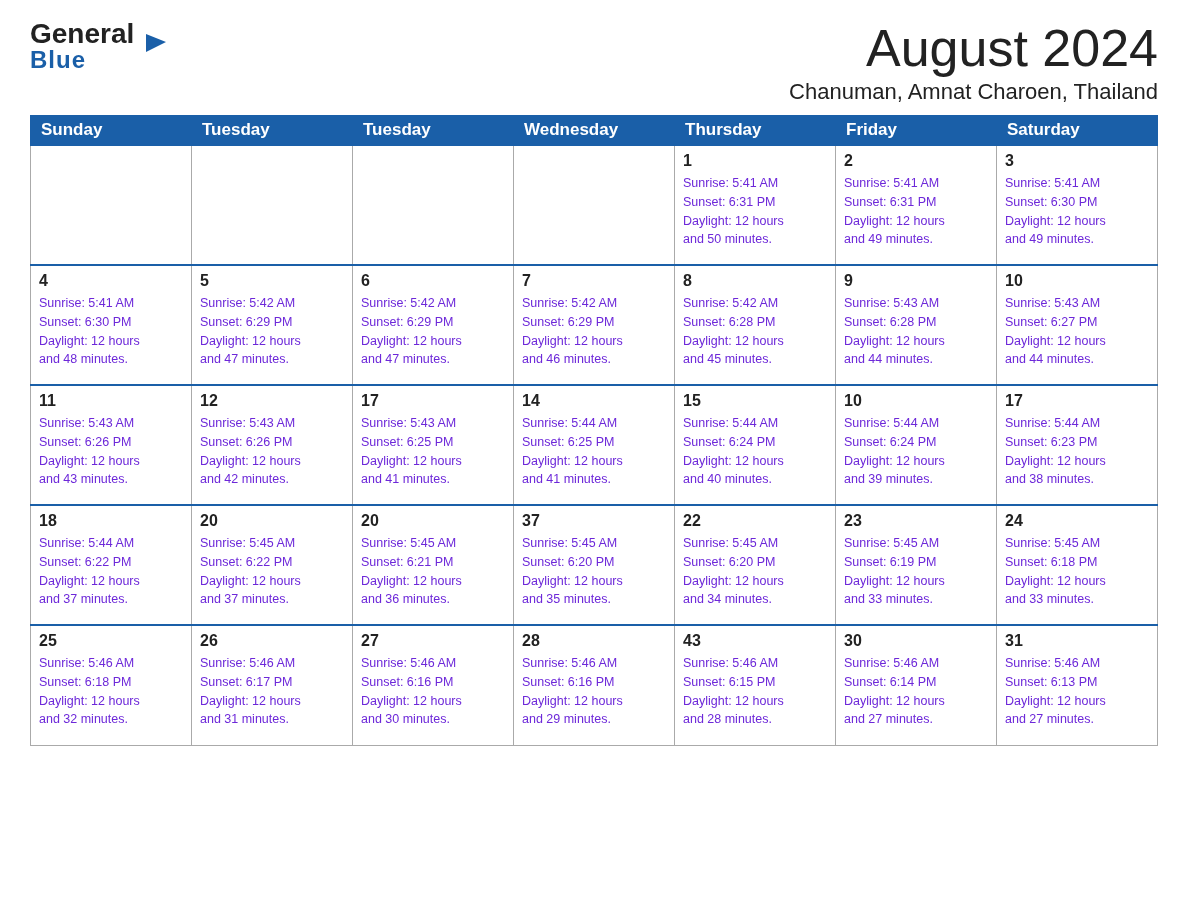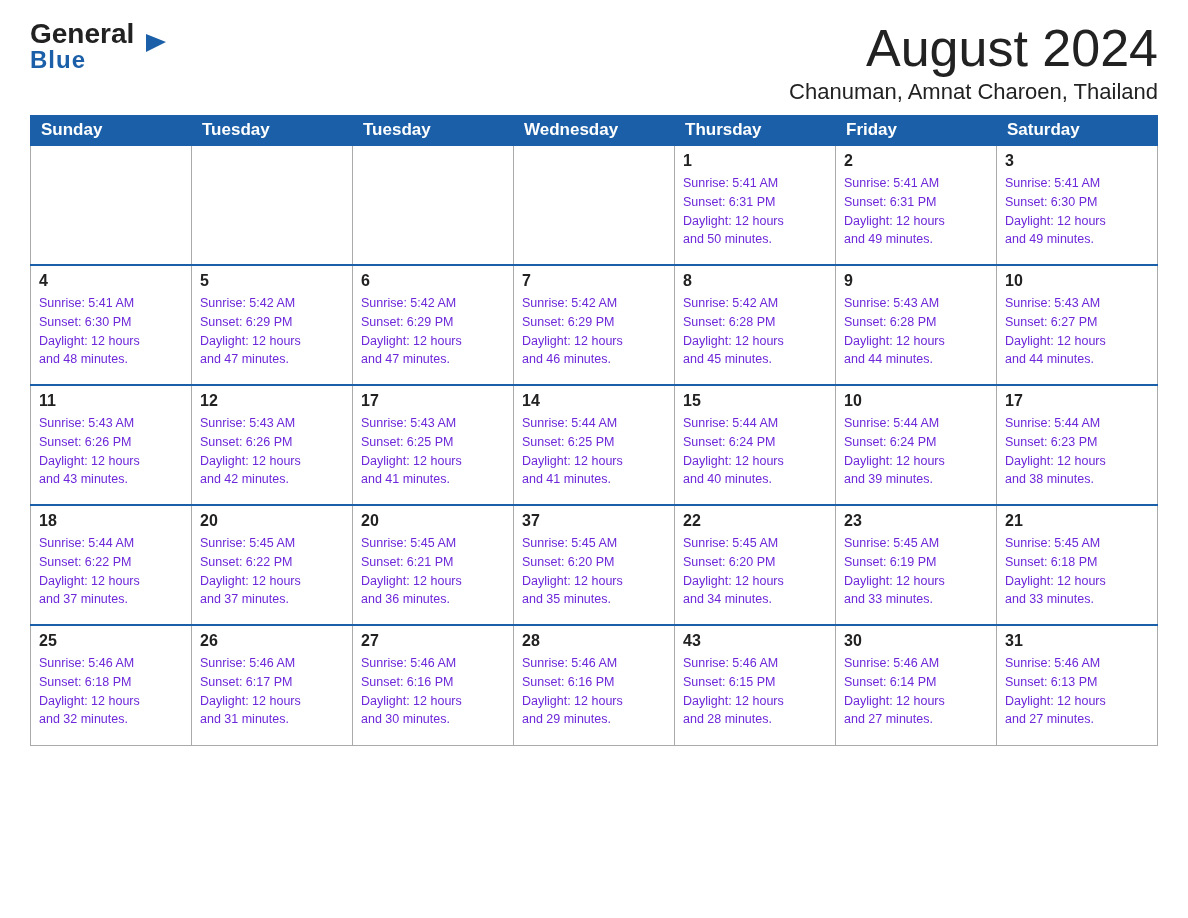--- a/index.html
+++ b/index.html
@@ -228,21 +228,21 @@
         </td>
         <td>
           <span class="day-number">22</span>
           <div class="day-info">Sunrise: 5:45 AM<br>Sunset: 6:20 PM<br>Daylight: 12 hours<br>and 34 minutes.</div>
         </td>
         <td>
           <span class="day-number">23</span>
           <div class="day-info">Sunrise: 5:45 AM<br>Sunset: 6:19 PM<br>Daylight: 12 hours<br>and 33 minutes.</div>
         </td>
         <td>
-          <span class="day-number">21</span>
+          <span class="day-number">24</span>
           <div class="day-info">Sunrise: 5:45 AM<br>Sunset: 6:18 PM<br>Daylight: 12 hours<br>and 33 minutes.</div>
         </td>
       </tr>
       <tr class="week-row">
         <td>
           <span class="day-number">25</span>
           <div class="day-info">Sunrise: 5:46 AM<br>Sunset: 6:18 PM<br>Daylight: 12 hours<br>and 32 minutes.</div>
         </td>
         <td>
           <span class="day-number">26</span>

